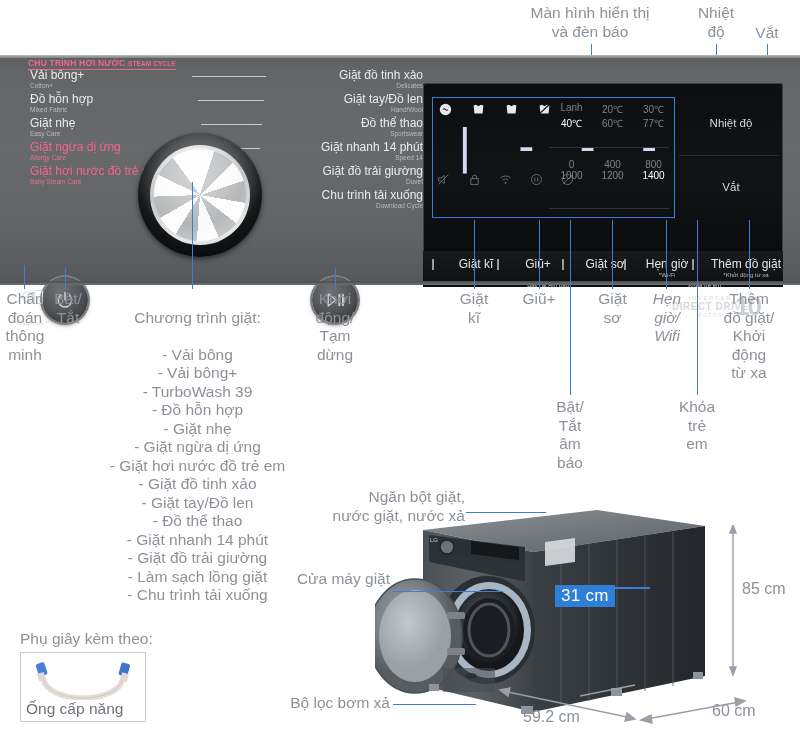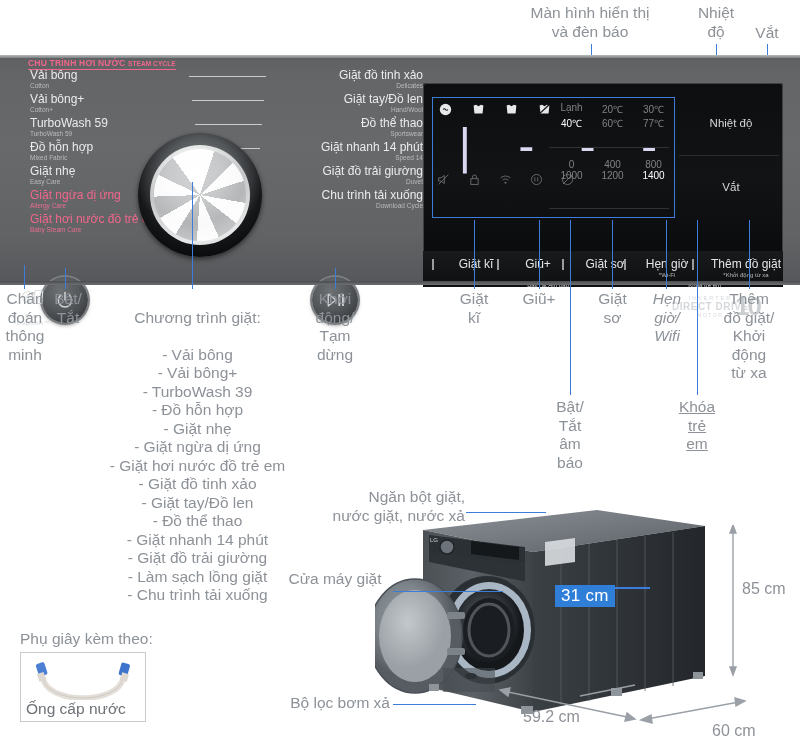--- a/index.html
+++ b/index.html
@@ -162,33 +162,23 @@
 
   <div class="steam-head">
     <span>CHU TRÌNH HƠI NƯỚC</span>
     <span class="en">STEAM CYCLE</span>
   </div>
 
   <div class="fineprint">*Nhấn và giữ 3 giây để mở các tính năng này</div>
 
   <div class="cycle-list" id="left-cycles">
       <div class="cycle">
-        <div class="vi">Vải bông</div>
-        <div class="en">Cotton</div>
-        <div class="line" style="right: -40px; width: 46px;"></div>
-      </div>
-      <div class="cycle">
         <div class="vi">Vải bông+</div>
         <div class="en">Cotton+</div>
         <div class="line" style="right: -40px; width: 43px;"></div>
-      </div>
-      <div class="cycle">
-        <div class="vi">TurboWash 59</div>
-        <div class="en">TurboWash 59</div>
-        <div class="line" style="right: -40px; width: 40px;"></div>
       </div>
       <div class="cycle">
         <div class="vi">Đồ hỗn hợp</div>
         <div class="en">Mixed Fabric</div>
         <div class="line" style="right: -40px; width: 37px;"></div>
       </div>
       <div class="cycle">
         <div class="vi">Giặt nhẹ</div>
         <div class="en">Easy Care</div>
         <div class="line" style="right: -40px; width: 34px;"></div>
@@ -411,21 +401,21 @@
 Wifi</div>
 <div class="ann" style="left:710px; top:290px; width:78px;">Thêm
 đồ giặt/
 Khởi
 động
 từ xa</div>
 <div class="ann" style="left:546px; top:398px; width:48px;">Bật/
 Tắt
 âm
 báo</div>
-<div class="ann" style="left:672px; top:398px; width:50px;text-decoration:underline;">Khóa
+<div class="ann" style="left:672px; top:398px; width:50px;">Khóa
 trẻ
 em</div>
 
 <svg id="washer-svg" width="420" height="250" style="position:absolute; left:375px; top:490px;" viewBox="0 0 420 250">
   <defs>
     <linearGradient id="gBody" x1="0" y1="0" x2="1" y2="0">
       <stop offset="0%" stop-color="#4b5055"></stop>
         <stop offset="45%" stop-color="#5b6166"></stop>
         <stop offset="100%" stop-color="#3d4247"></stop>
     </linearGradient>
@@ -498,21 +488,21 @@
   <rect x="54" y="194" width="10" height="7" fill="#8d949a"></rect>
   <rect x="146" y="216" width="12" height="8" fill="#8d949a"></rect>
   <rect x="236" y="198" width="11" height="8" fill="#8d949a"></rect>
   <rect x="318" y="182" width="10" height="7" fill="#8d949a"></rect>
 </svg>
 
 <div class="ann" style="left:290px; top:488px; width:175px; text-align:right;">Ngăn bột giặt,
 nước giặt, nước xả</div>
 <div class="lead h" style="left:466px; top:512px; width:80px;"></div>
 
-<div class="ann" style="left:280px; top:570px; width:110px; text-align:center;">Cửa máy giặt</div>
+<div class="ann" style="left:280px; top:570px; width:110px; text-align:right;">Cửa máy giặt</div>
 <div class="lead h" style="left:393px; top:591px; width:110px;"></div>
 
 <div class="ann" style="left:270px; top:694px; width:120px; text-align:right;">Bộ lọc bơm xả</div>
 <div class="lead h" style="left:393px; top:704px; width:83px;"></div>
 
 <div class="lead h" style="left:566px; top:587px; width:84px; height:2px;"></div>
 <div class="badge31">31 cm</div>
 
 <svg width="220" height="220" style="position:absolute; left:580px; top:525px;" viewBox="0 0 220 220">
   <g stroke="#9aa0a6" stroke-width="1.4" fill="#9aa0a6">
@@ -531,26 +521,26 @@
     <path d="M5,18 L15,16 L13,24 Z"></path>
       <path d="M140,47 L130,49 L132,41 Z"></path>
     <path d="M152,47 L244,30"></path>
     <path d="M146,48 L156,43 L157,51 Z"></path>
       <path d="M250,29 L240,26 L241,34 Z"></path>
   </g>
 </svg>
 
 <div class="dim-txt" style="left:742px; top:580px;">85 cm</div>
 <div class="dim-txt" style="left:523px; top:708px;">59.2 cm</div>
-<div class="dim-txt" style="left:712px; top:702px;margin-top:20px;">60 cm</div>
+<div class="dim-txt" style="left:712px; top:702px;">60 cm</div>
 
 <div id="acc-lbl">Phụ giây kèm theo:</div>
 <div id="acc-box">
   <svg width="120" height="52" viewBox="0 0 120 52" style="position:absolute;left:2px;top:2px;">
     <path d="M20,22 C22,50 98,50 100,22" stroke="#e3ded8" stroke-width="5.5" fill="none"></path>
     <path d="M20,22 C22,50 98,50 100,22" stroke="#cfc9c2" stroke-width="1" fill="none"></path>
     <rect x="14" y="8" width="9" height="13" rx="2" fill="#4a7fd4" transform="rotate(-18 18 14)"></rect>
     <rect x="97" y="8" width="9" height="13" rx="2" fill="#3f74cc" transform="rotate(16 101 14)"></rect>
     <rect x="15" y="18" width="7" height="8" fill="#ded8d1" transform="rotate(-18 18 22)"></rect>
     <rect x="98" y="18" width="7" height="8" fill="#ded8d1" transform="rotate(16 101 22)"></rect>
   </svg>
 </div>
-<div id="acc-name">Ống cấp nước</div>
+<div id="acc-name">Ống cấp năng</div>
 
 </body></html>

